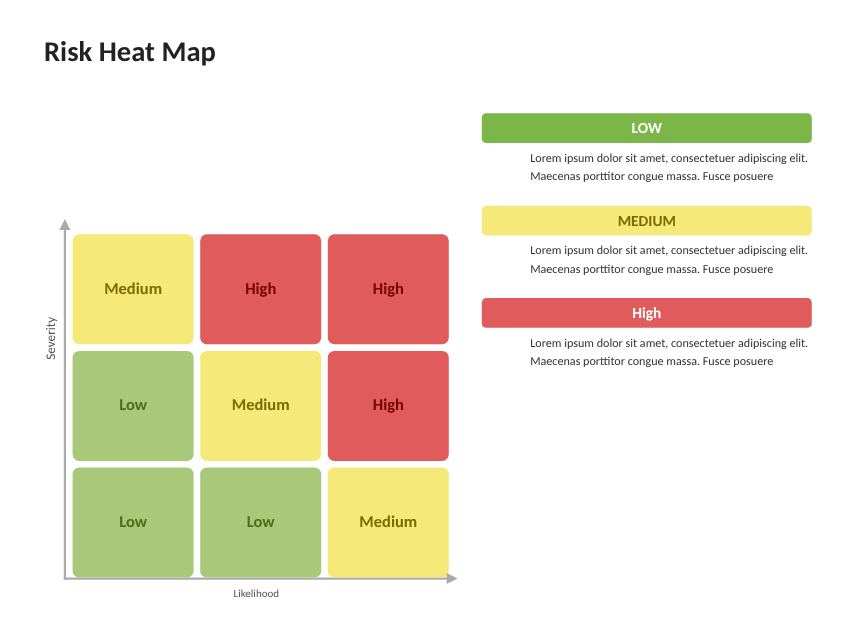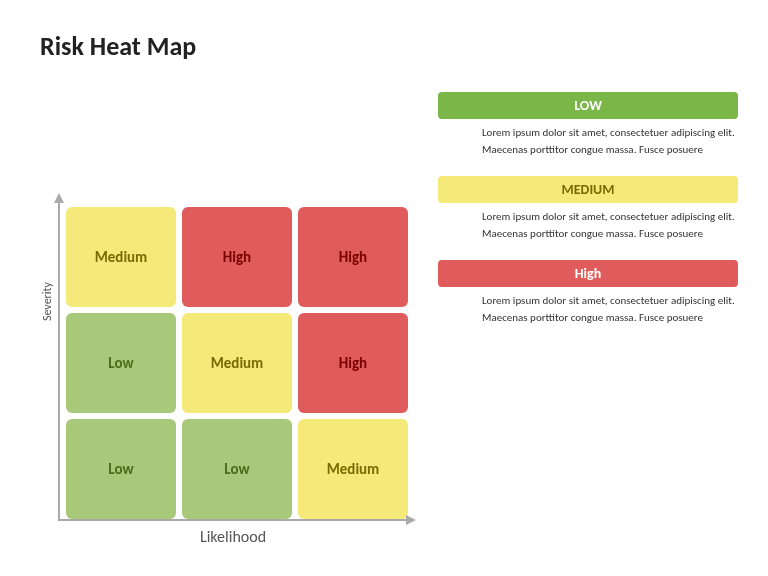--- a/index.html
+++ b/index.html
@@ -10,20 +10,21 @@
       height: 576px;
       overflow: hidden;
       position: relative;
     }
     .page {
       width: 768px;
       height: 576px;
       padding: 30px 30px 30px 40px;
       display: flex;
       flex-direction: column;
+      gap: 11px;
     }
     .title {
       font-size: 26px;
       font-weight: bold;
       color: #222;
       margin-bottom: 20px;
     }
     .content {
       display: flex;
       flex: 1;
@@ -85,21 +86,21 @@
       justify-content: center;
       border-radius: 6px;
       font-size: 15px;
       font-weight: 600;
       color: #555;
     }
     .cell.green { background: #a9c97a; color: #4a6e1a; }
     .cell.yellow { background: #f5e97a; color: #7a6a00; }
     .cell.red { background: #e05b5b; color: #7a0000; }
     .likelihood-label {
-      font-size: 16px;
+      font-size: 10px;
       color: #555;
       margin-top: 6px;
       text-align: right;
     }
     .legend-area {
       flex: 1;
       display: flex;
       flex-direction: column;
       gap: 18px;
       padding-top: 10px;

